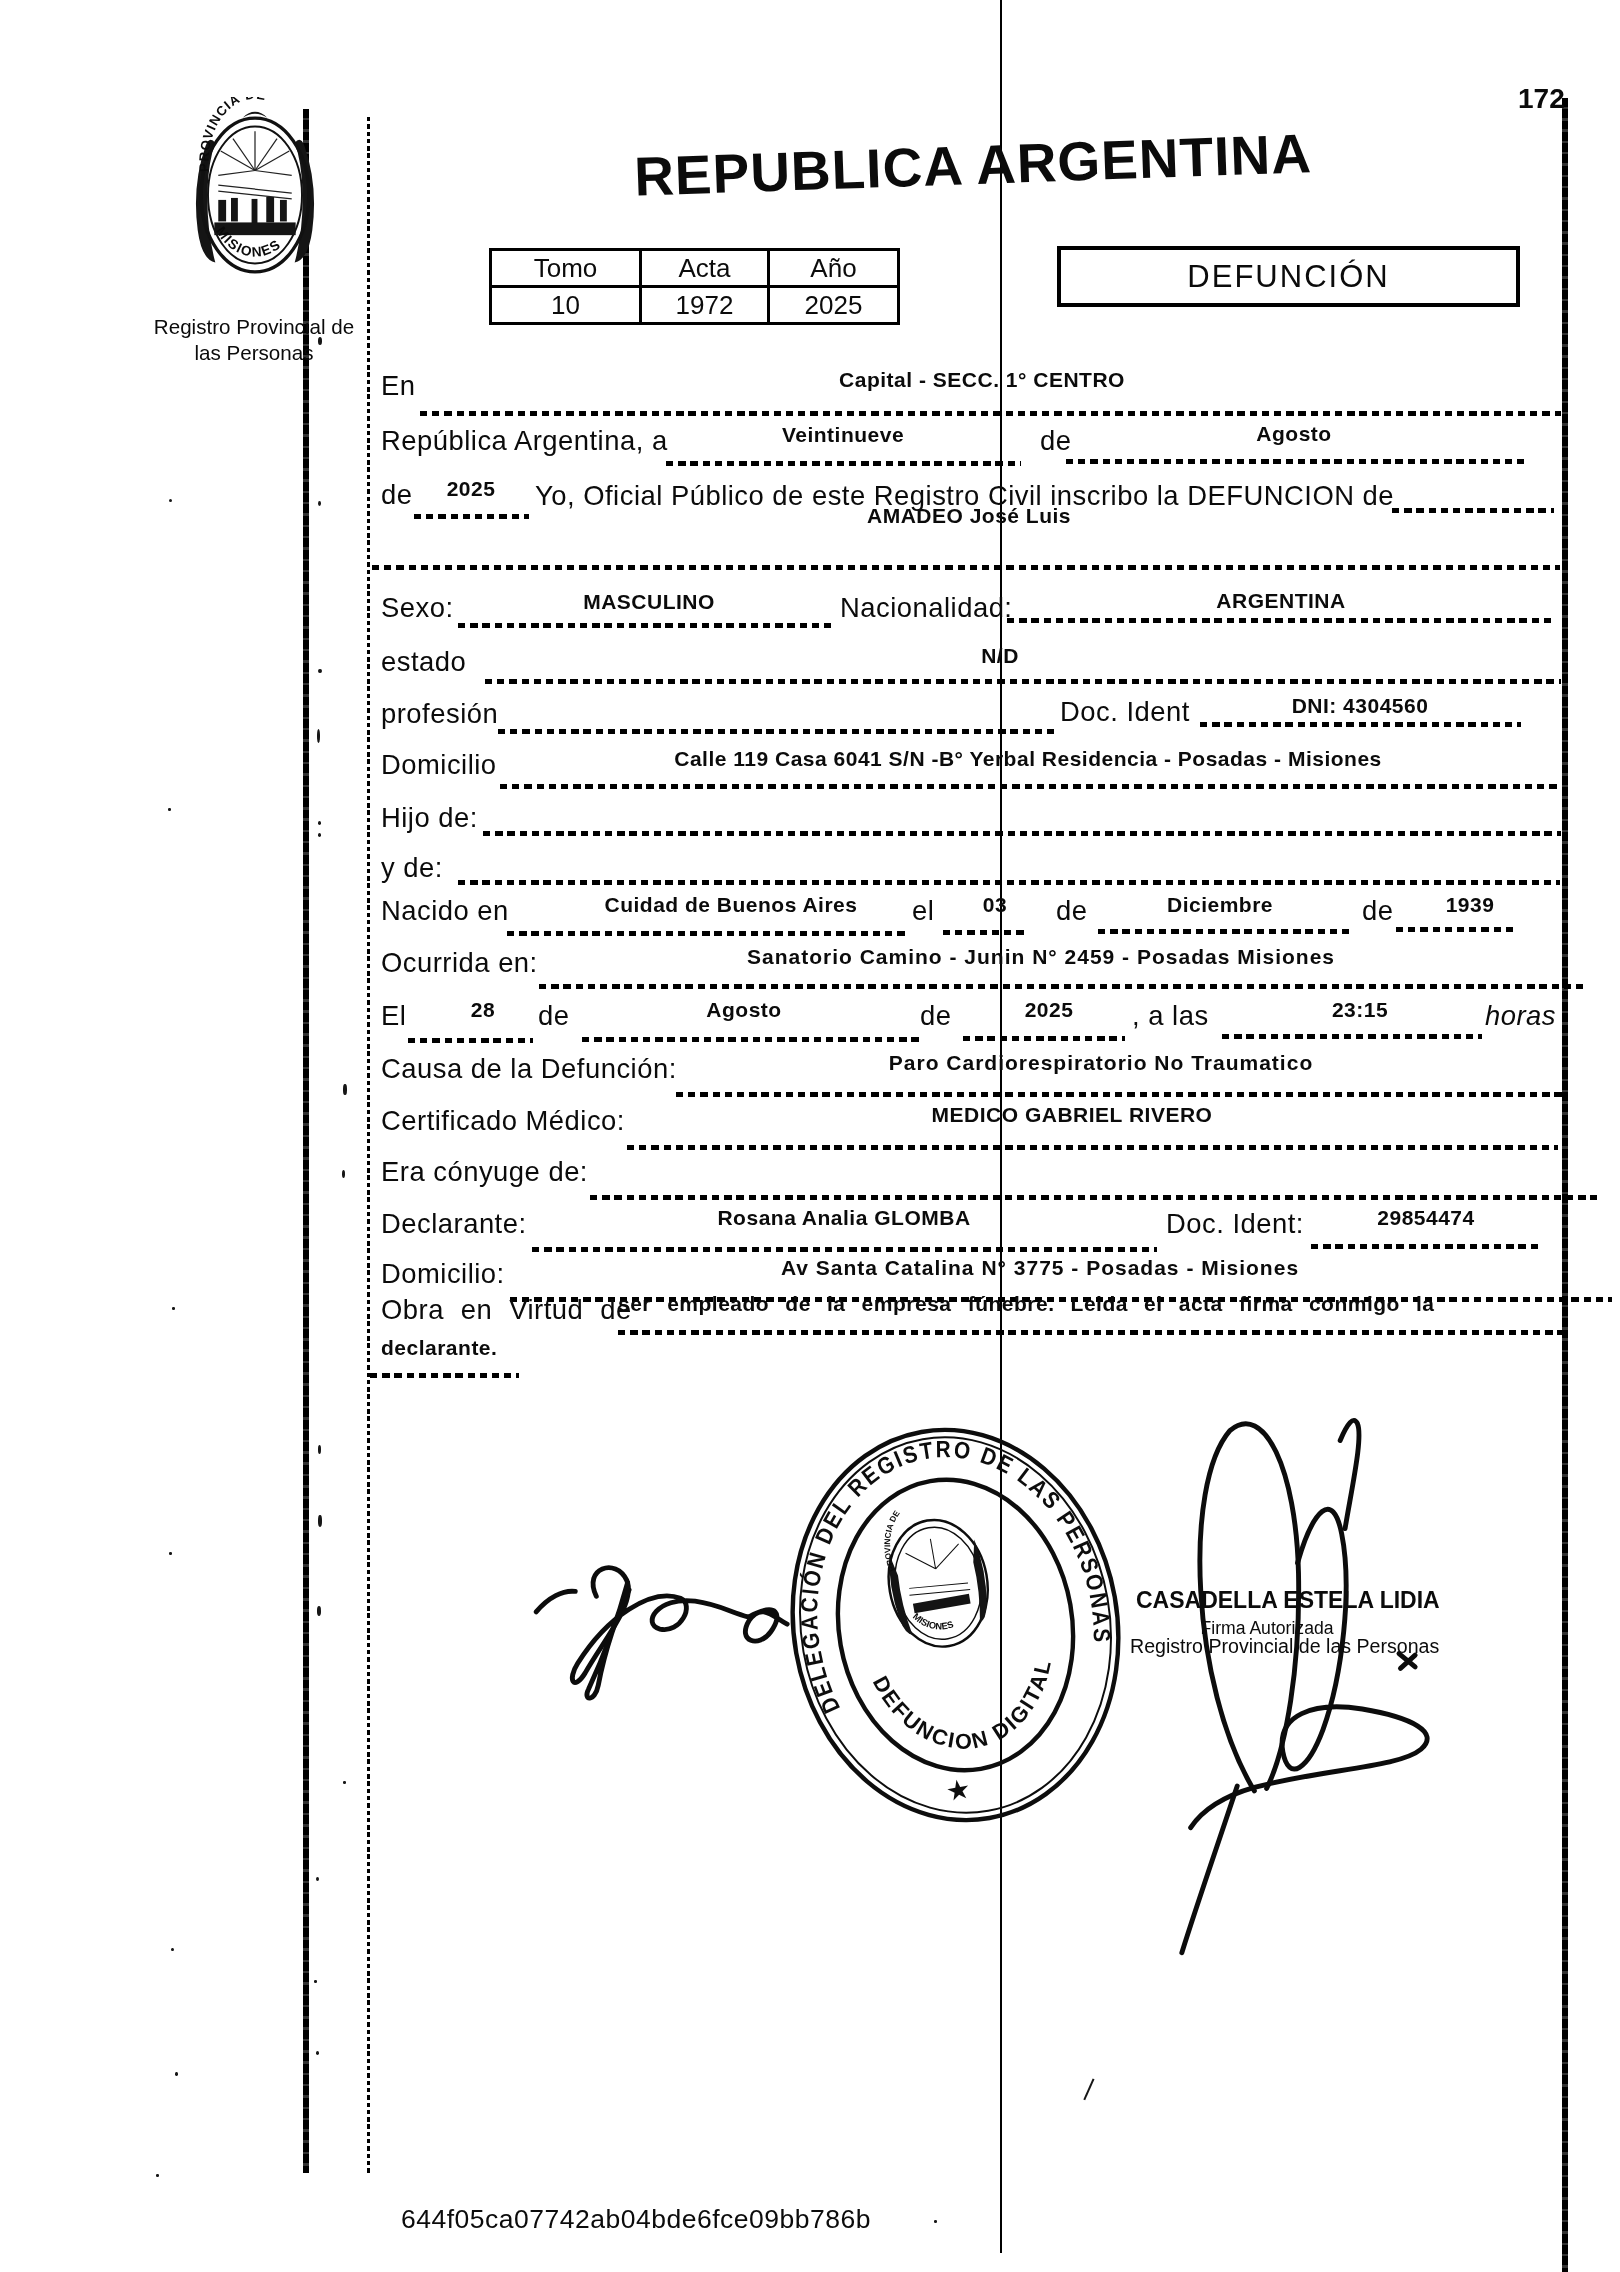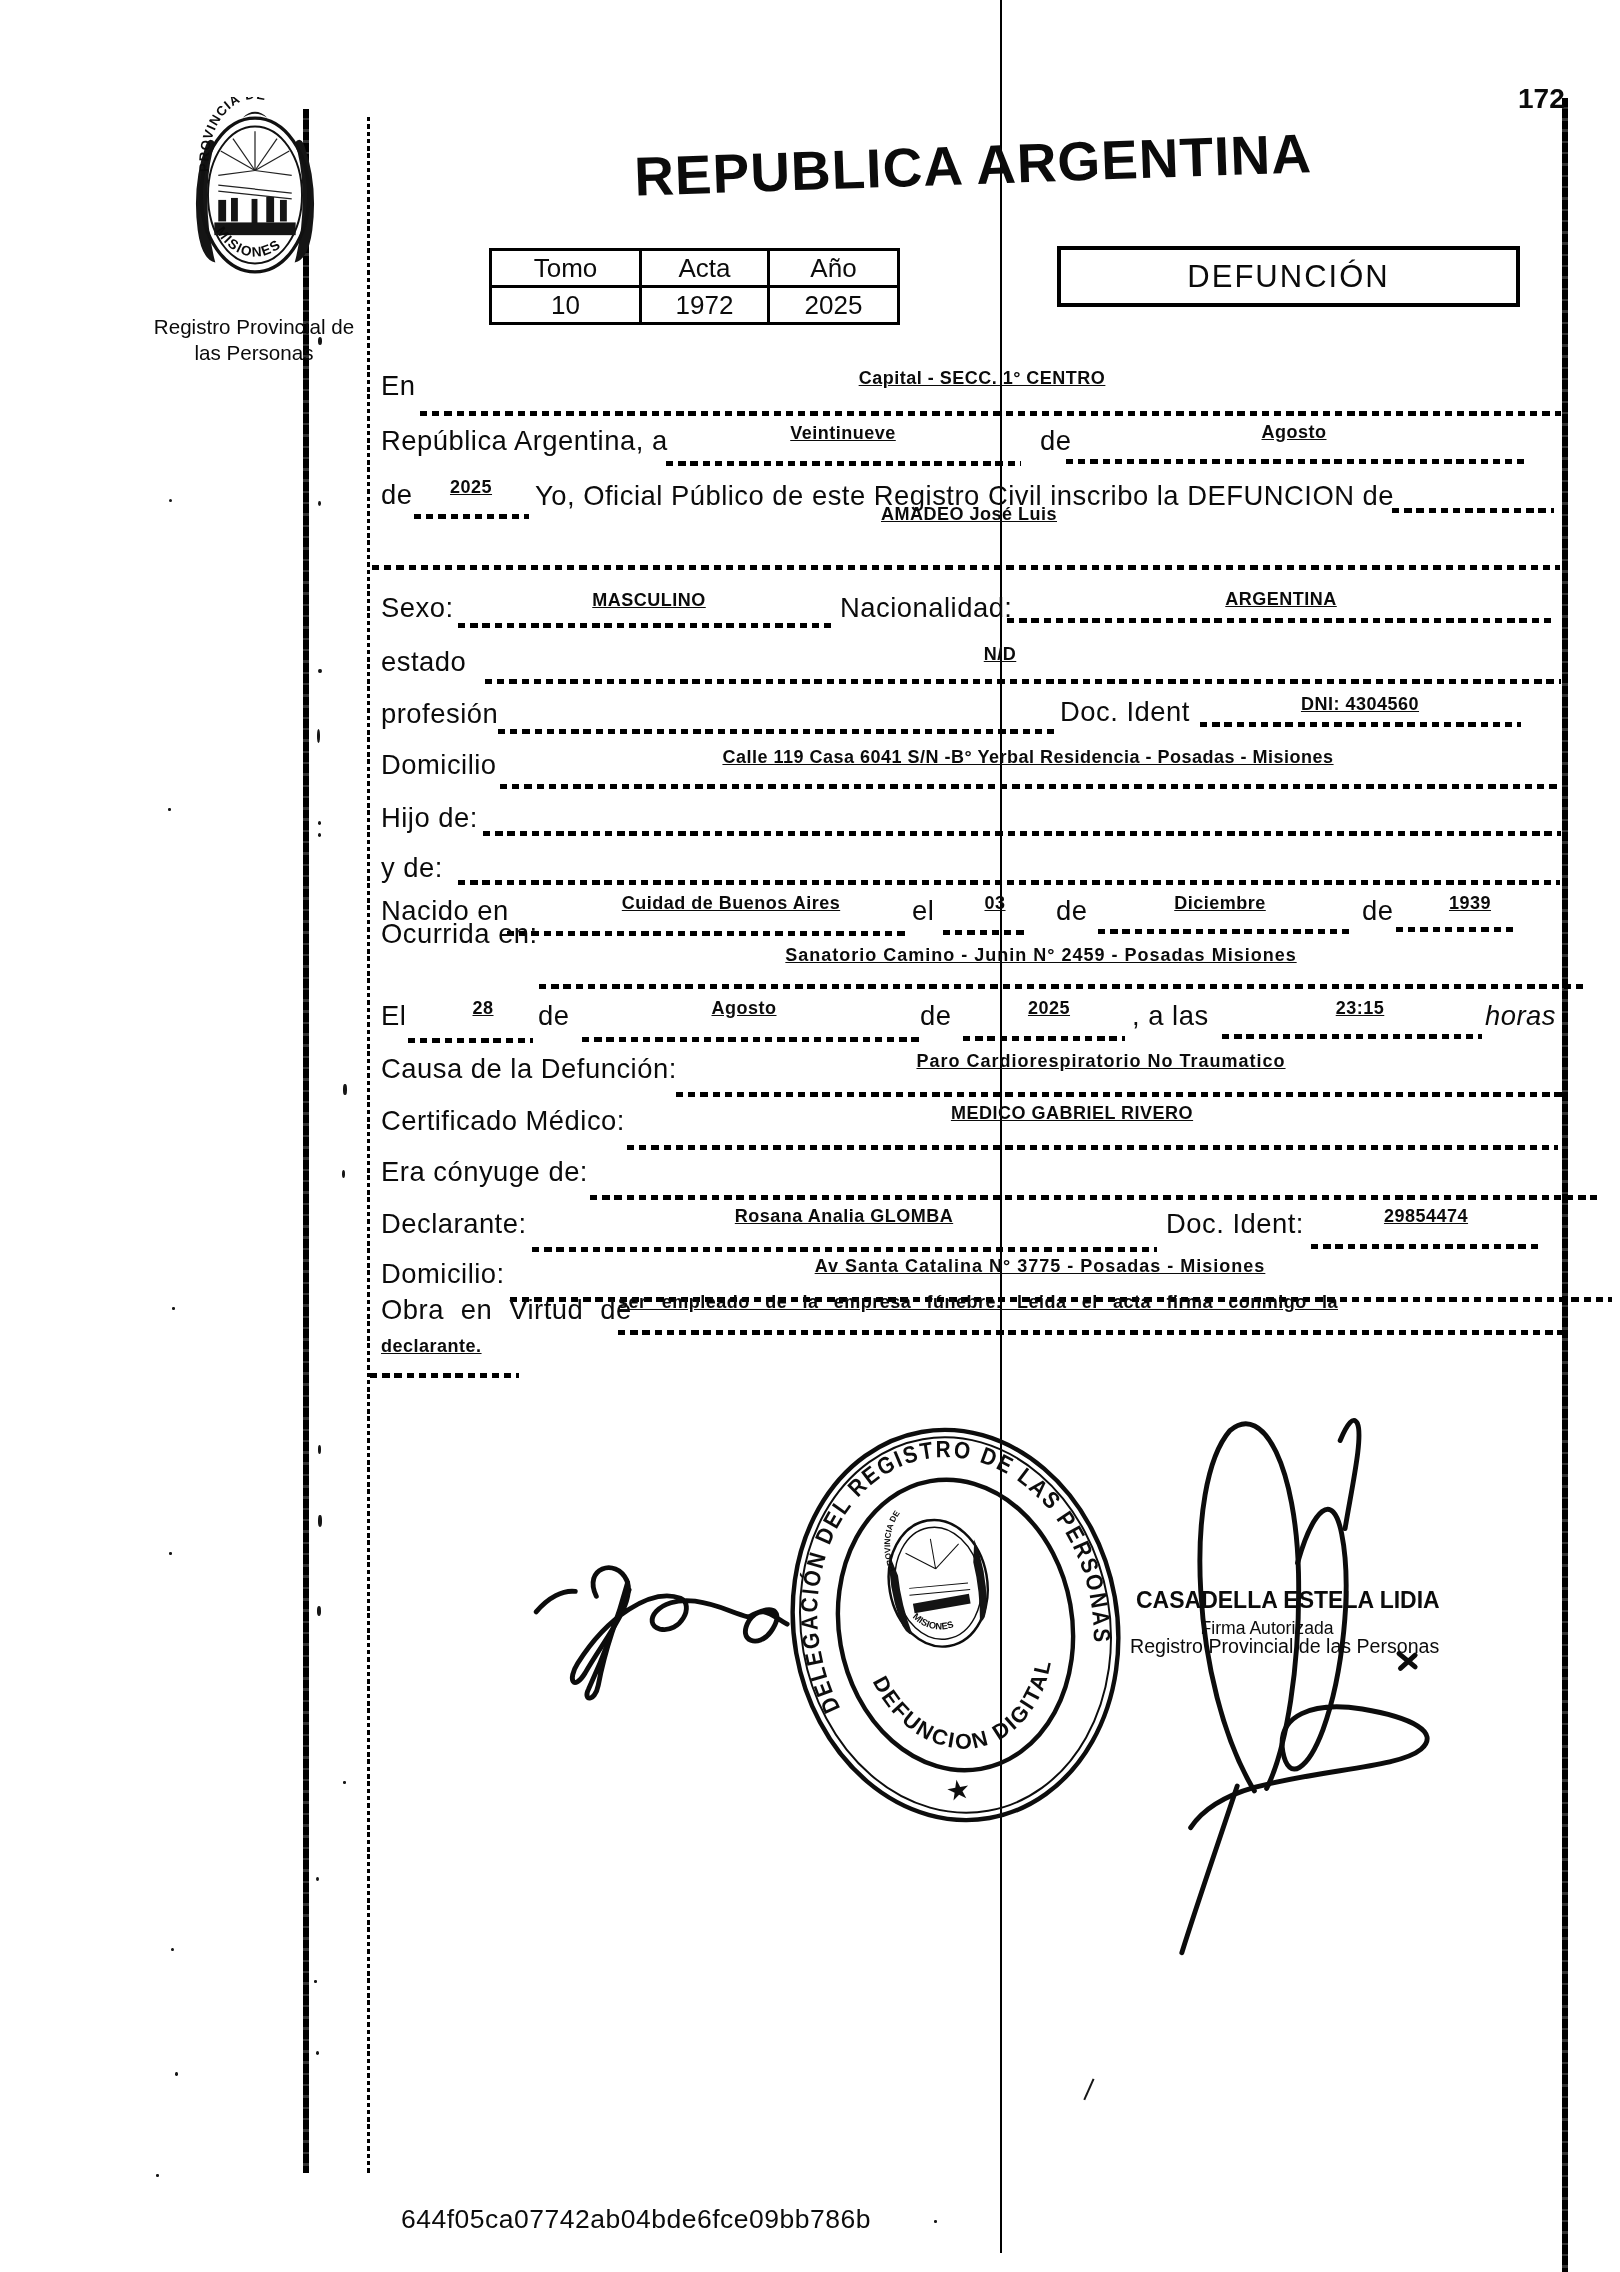--- a/index.html
+++ b/index.html
@@ -1,20 +1,20 @@
 <!DOCTYPE html>
 <html style="font-size:7.8px"><head>
 <meta charset="utf-8">
 <style>
   html,body{margin:0;padding:0;background:#e8e8e8;}
   .page{position:relative;width:1620px;height:2273px;background:#ffffff;
         font-family:"Liberation Sans",sans-serif;color:#0b0b0b;overflow:hidden;}
   .abs{position:absolute;}
   .lbl{position:absolute;font-size:27.4px;letter-spacing:0.5px;white-space:nowrap;}
-  .val{position:absolute;font-size:18px;font-weight:700;white-space:nowrap;letter-spacing:0.5px;text-decoration:underline;}
+  .val{position:absolute;font-size:21px;font-weight:700;white-space:nowrap;letter-spacing:0.5px;}
   .ctr{transform:translateX(-50%);}
   .dl{position:absolute;height:4.9px;
       background:repeating-linear-gradient(90deg,#000 0 7.3px,rgba(0,0,0,0) 7.3px 12.2px);}
   .vline{position:absolute;background:#000;}
   .texline{position:absolute;background:repeating-linear-gradient(180deg,#000 0 8.8px,#333 8.8px 11.3px);}
   .dotline-v{position:absolute;background:repeating-linear-gradient(180deg,#000 0 4.4px,rgba(0,0,0,0) 4.4px 7.3px);}
   .sp{position:absolute;background:#161616;border-radius:45%;}
   .title{position:absolute;left:973px;top:133px;transform:translateX(-50%) rotate(-2deg);
          font-size:55px;font-weight:700;letter-spacing:1px;white-space:nowrap;}
   .pagenum{position:absolute;left:1518px;top:83px;font-size:28px;font-weight:600;}
@@ -158,21 +158,21 @@
   <span class="val ctr" style="left:995px;top:893px;">03</span>
   <span class="lbl" style="left:1056px;top:895px;">de</span>
   <span class="val ctr" style="left:1220px;top:893px;">Diciembre</span>
   <span class="lbl" style="left:1362px;top:895px;">de</span>
   <span class="val ctr" style="left:1470px;top:893px;">1939</span>
   <div class="dl" style="left:507px;top:931px;width:399px;"></div>
   <div class="dl" style="left:943px;top:930px;width:81px;"></div>
   <div class="dl" style="left:1098px;top:929px;width:255px;"></div>
   <div class="dl" style="left:1396px;top:927px;width:118px;"></div>
 
-  <span class="lbl" style="left:381px;top:918px;">Ocurrida en:</span>
+  <span class="lbl" style="left:381px;top:947px;">Ocurrida en:</span>
   <span class="val ctr" style="left:1041px;top:945px;letter-spacing:1px;">Sanatorio Camino - Junin N° 2459 - Posadas Misiones</span>
   <div class="dl" style="left:539px;top:984px;width:1044px;"></div>
 
   <span class="lbl" style="left:381px;top:1000px;">El</span>
   <span class="val ctr" style="left:483px;top:998px;">28</span>
   <span class="lbl" style="left:538px;top:1000px;">de</span>
   <span class="val ctr" style="left:744px;top:998px;">Agosto</span>
   <span class="lbl" style="left:920px;top:1000px;">de</span>
   <span class="val ctr" style="left:1049px;top:998px;">2025</span>
   <span class="lbl" style="left:1132px;top:1000px;">, a las</span>

